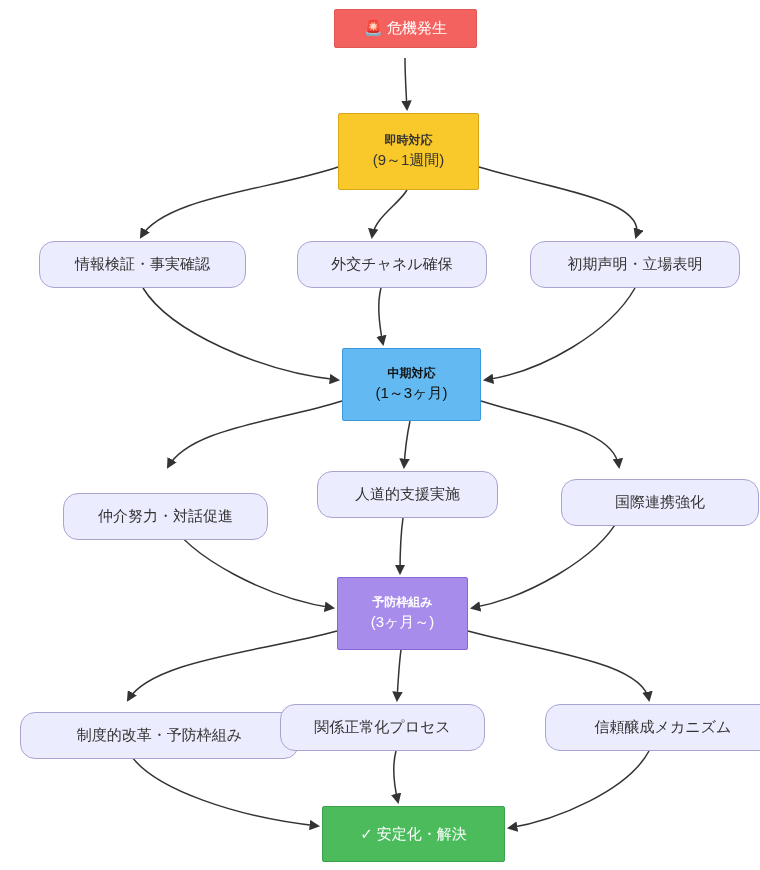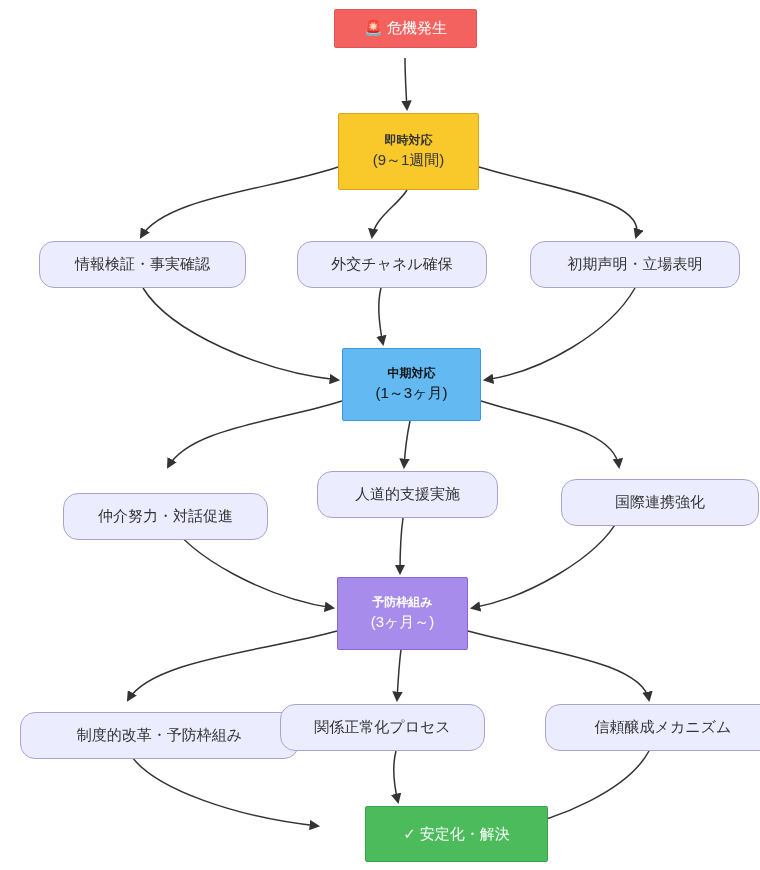--- a/index.html
+++ b/index.html
@@ -10,21 +10,21 @@
         align-items:center;justify-content:center;border:1px solid;border-radius:2px;
         text-align:center;line-height:1.35;}
   .node .t{font-weight:bold;font-size:12px;}
   .node .s{font-size:15px;margin-top:2px;}
   .node .l{font-size:15px;}
   
   #n-crisis{left:334px;top:9px;width:143px;height:39px;background:#f4625f;border-color:#e05755;color:#ffffff;font-size:15px;text-align:center;}
   #n-immediate{left:338px;top:113px;width:141px;height:77px;background:#f9c82a;border-color:#d9a618;color:#333333;}
   #n-midterm{left:342px;top:348px;width:139px;height:73px;background:#63baf2;border-color:#3d97dc;color:#111111;}
   #n-longterm{left:337px;top:577px;width:131px;height:73px;background:#a88cec;border-color:#8866d8;color:#ffffff;}
-  #n-resolution{left:322px;top:806px;width:183px;height:56px;background:#4bbb5c;border-color:#3aa34c;color:#ffffff;font-size:16px;margin-left:43px;}
+  #n-resolution{left:322px;top:806px;width:183px;height:56px;background:#4bbb5c;border-color:#3aa34c;color:#ffffff;font-size:16px;}
   
   .sub{background:#ececff;border-color:#aaa3d2;color:#333333;height:47px;border-radius:15px;}
   #n-info{left:39px;top:241px;width:207px;}
   #n-diplo{left:297px;top:241px;width:190px;}
   #n-state{left:530px;top:241px;width:210px;}
   #n-mediation{left:63px;top:471px;width:205px;margin-top:22px;}
   #n-humanitarian{left:317px;top:471px;width:181px;}
   #n-international{left:561px;top:471px;width:198px;margin-top:8px;}
   #n-institutional{left:20px;top:704px;width:279px;margin-top:8px;}
   #n-normalization{left:280px;top:704px;width:205px;}

